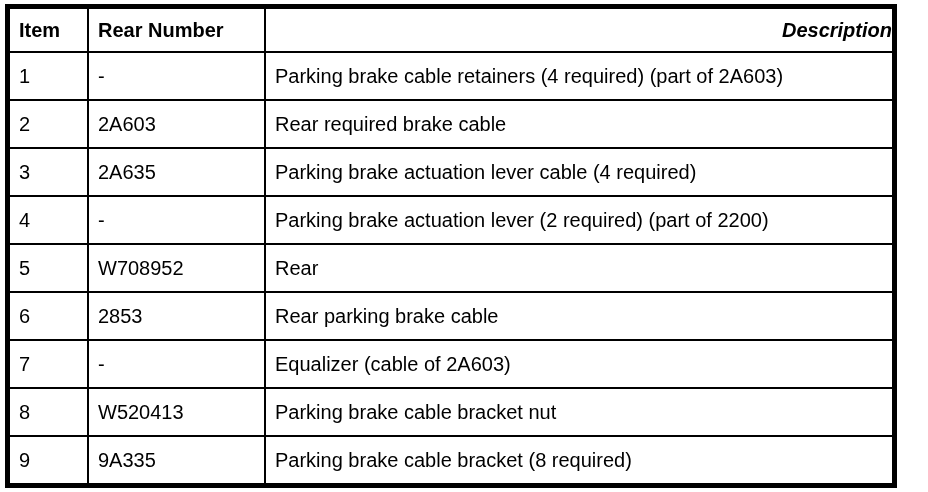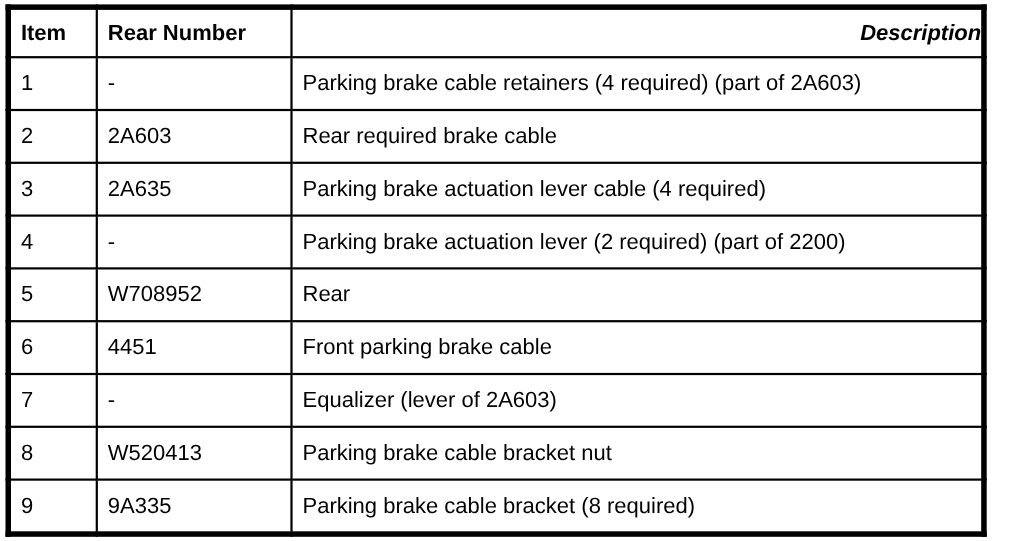--- a/index.html
+++ b/index.html
@@ -79,27 +79,27 @@
       <td>-</td>
       <td>Parking brake actuation lever (2 required) (part of 2200)</td>
     </tr>
     <tr>
       <td>5</td>
       <td>W708952</td>
       <td>Rear</td>
     </tr>
     <tr>
       <td>6</td>
-      <td>4451</td>
-      <td>Front parking brake cable</td>
+      <td>2853</td>
+      <td>Rear parking brake cable</td>
     </tr>
     <tr>
       <td>7</td>
       <td>-</td>
-      <td>Equalizer (lever of 2A603)</td>
+      <td>Equalizer (cable of 2A603)</td>
     </tr>
     <tr>
       <td>8</td>
       <td>W520413</td>
       <td>Parking brake cable bracket nut</td>
     </tr>
     <tr>
       <td>9</td>
       <td>9A335</td>
       <td>Parking brake cable bracket (8 required)</td>

